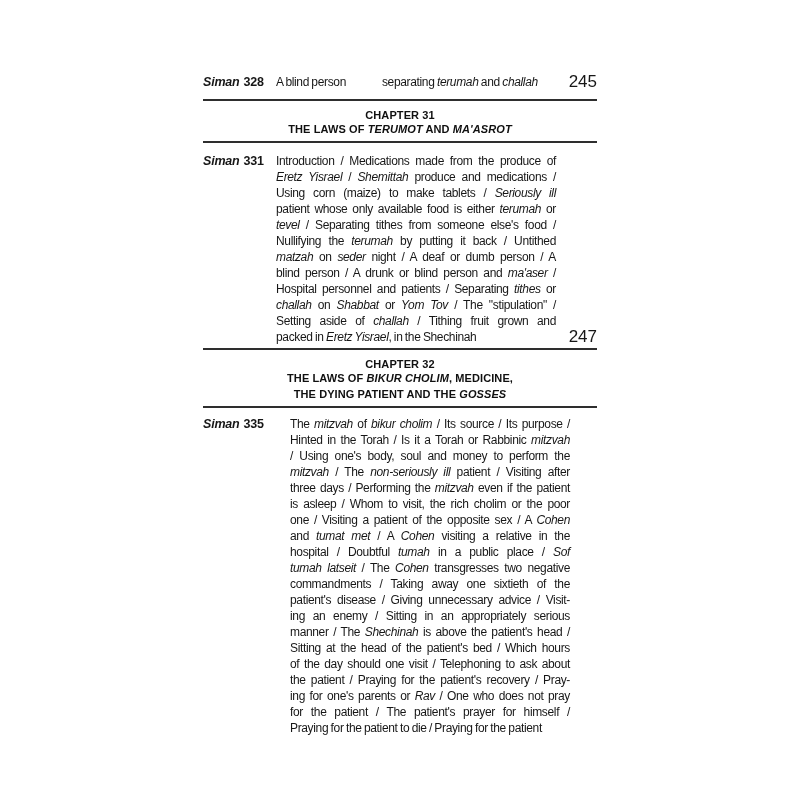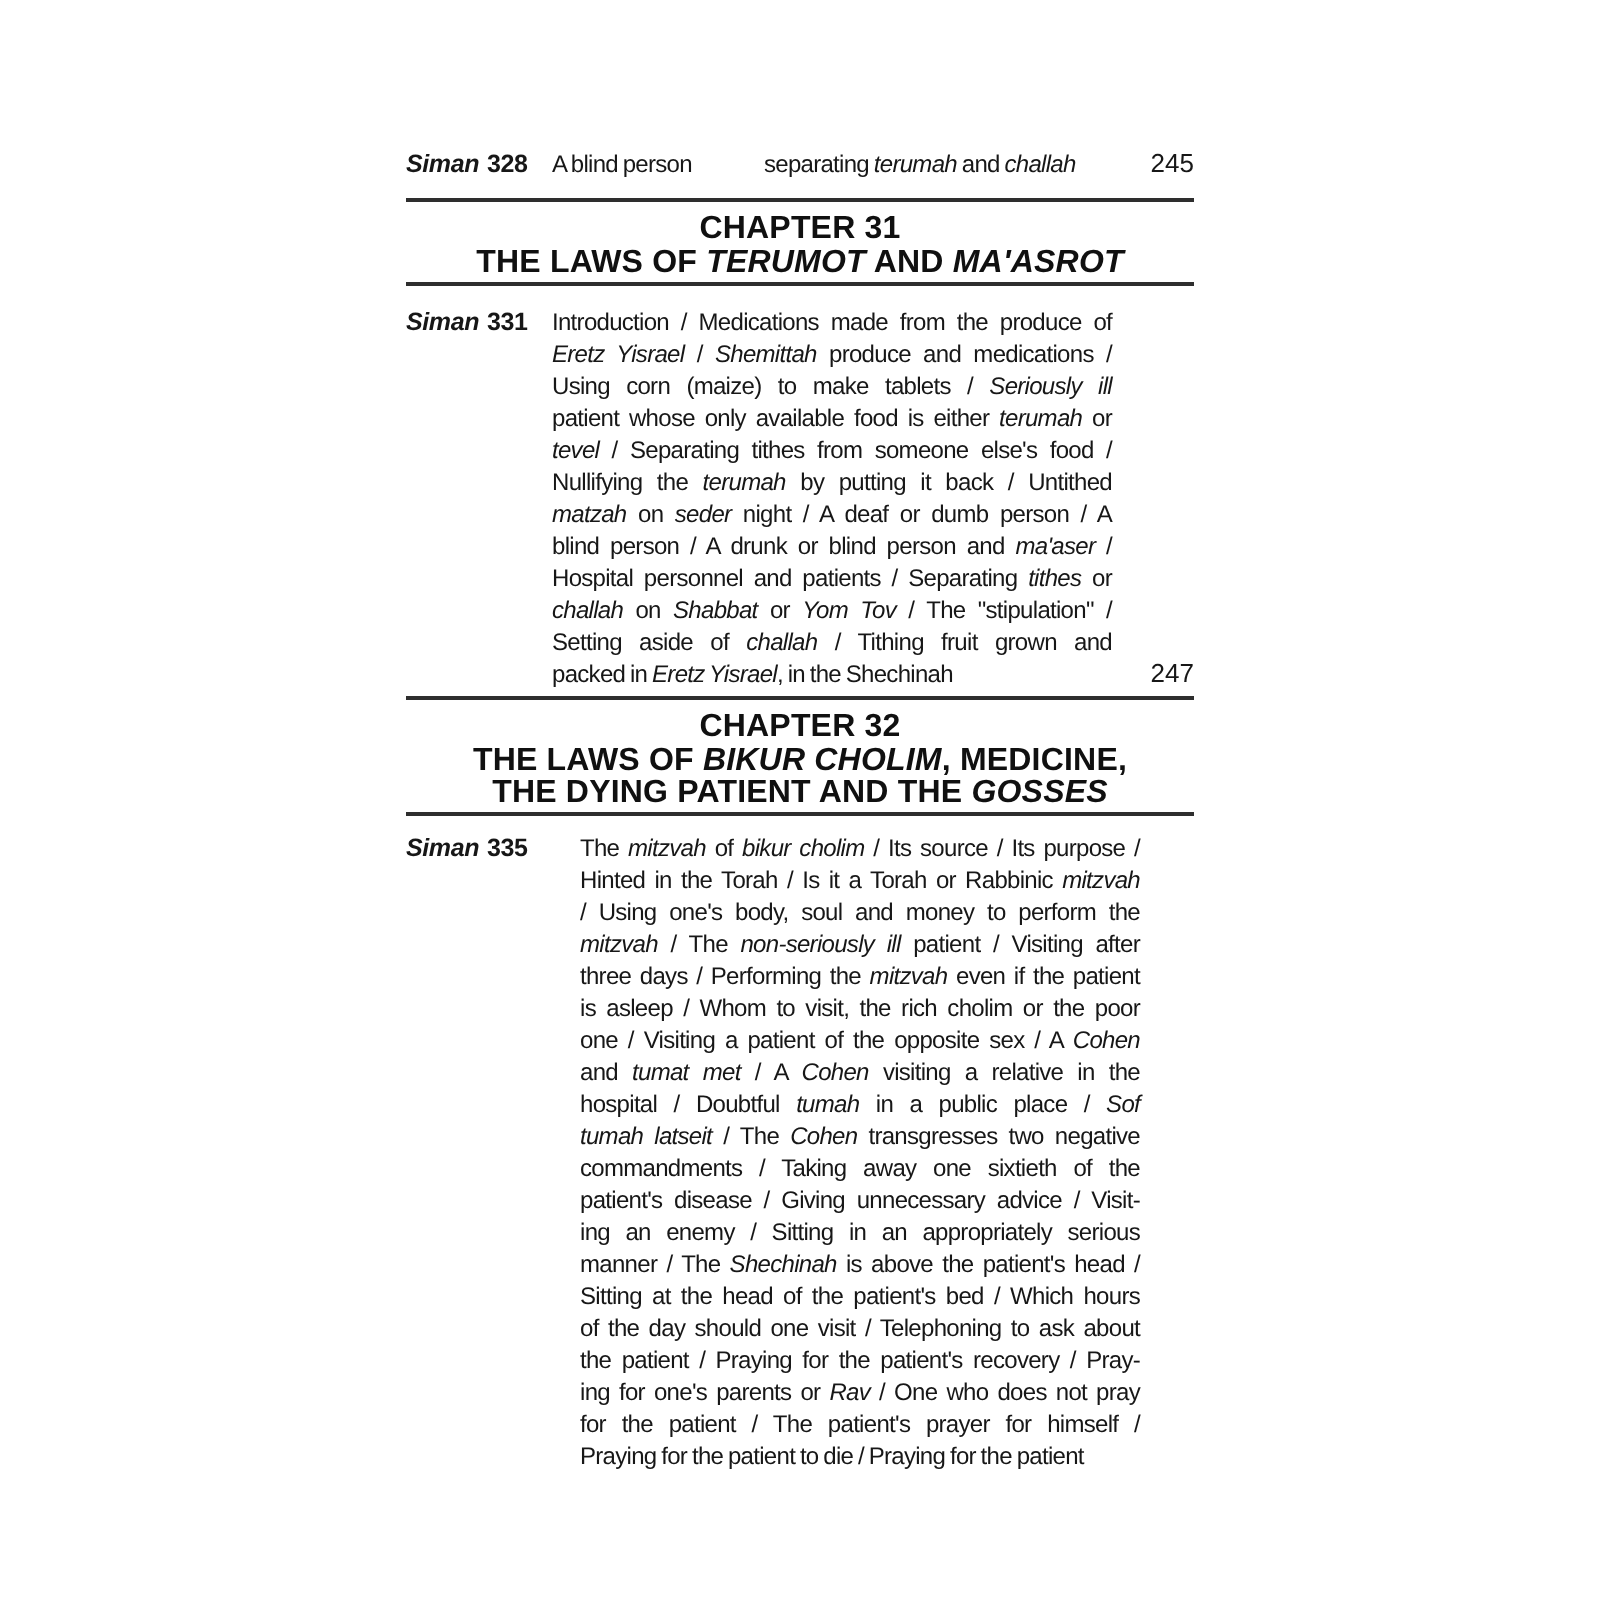--- a/index.html
+++ b/index.html
@@ -38,35 +38,35 @@
   .siman i { font-style: italic; }
   .siman .snum { font-style: normal; margin-left: 4px; }
   .desc { min-width: 0; }
   .desc.single { white-space: nowrap; }
   .tline { height: 16px; white-space: nowrap; }
   .tline.just { text-align: justify; text-align-last: justify; }
   .pageno {
     align-self: end;
     text-align: right;
     line-height: 16px;
-    font-size: 13px;
+    font-size: 17px;
     letter-spacing: 0;
   }
   .hgap { display: inline-block; width: 36px; }
   i { }
   
   .rule {
     height: 0;
     border-top: 2px solid #2e2e2e;
   }
   .chapter-inner {
     padding: 6px 0 2px 0;
     text-align: center;
     font-weight: 700;
-    font-size: 16px;
+    font-size: 11px;
     color: #101010;
     letter-spacing: 0.1px;
   }
   .chapter-title { line-height: 16px; }
   .chapter-subtitle .tline,
   .chapter-subtitle .tline.just {
     text-align: left;
     text-align-last: center;
     white-space: nowrap;
     height: 16px;

